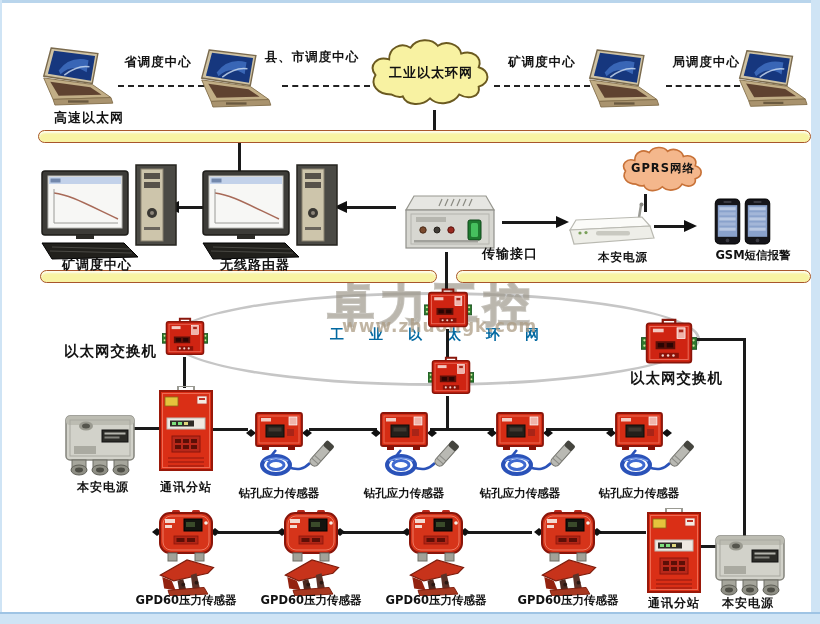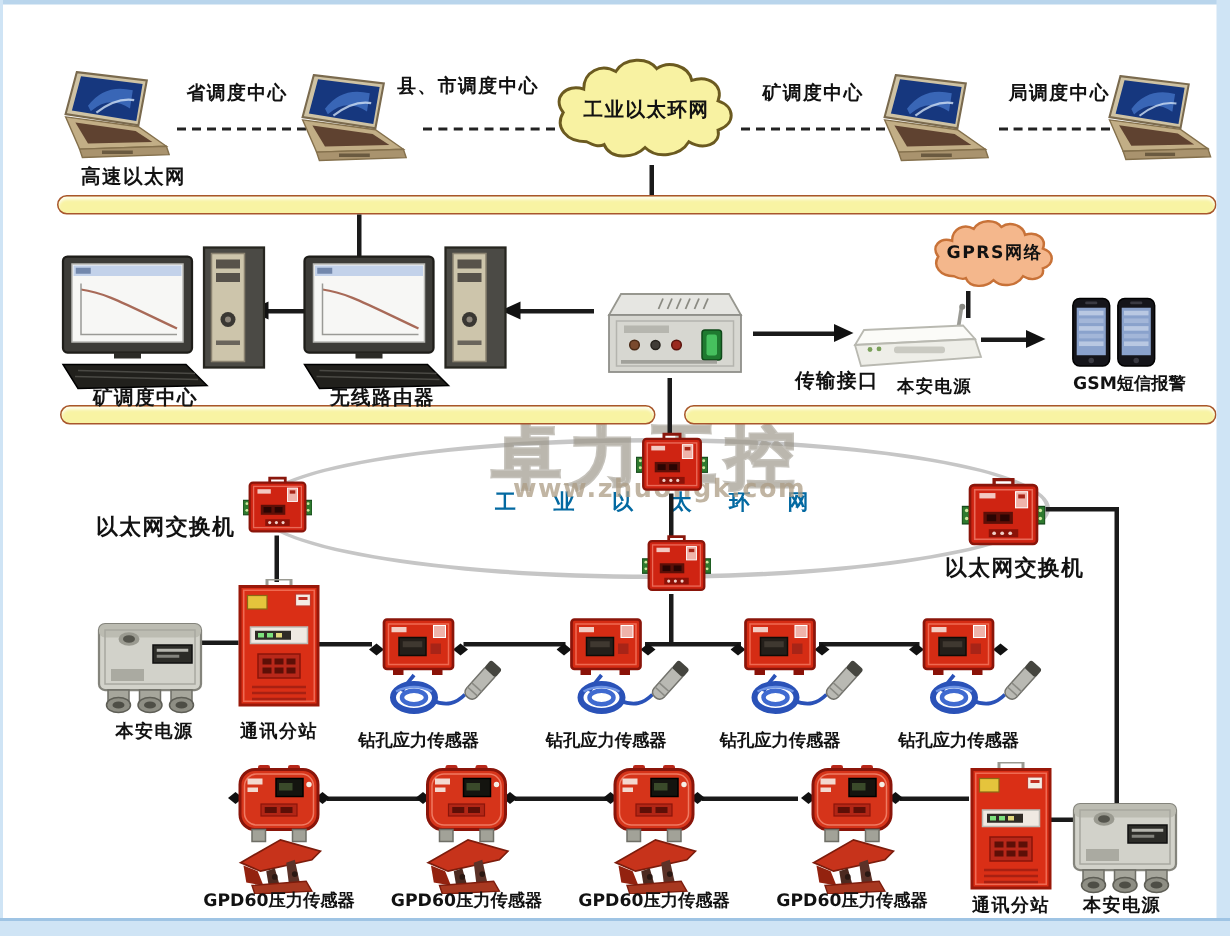--- a/index.html
+++ b/index.html
@@ -393,21 +393,21 @@
     </svg>
 
   <div class="lbl ctr" style="left:120px;top:54px;width:76px;font-size:12.5px;">省调度中心</div>
   <div class="lbl ctr" style="left:258px;top:49px;width:108px;font-size:12.5px;">县、市调度中心</div>
   <div class="lbl ctr" style="left:372px;top:64px;width:118px;font-size:13px;">工业以太环网</div>
   <div class="lbl ctr" style="left:504px;top:54px;width:76px;font-size:12.5px;">矿调度中心</div>
   <div class="lbl ctr" style="left:664px;top:54px;width:76px;font-size:12.5px;text-align:right;">局调度中心</div>
   <div class="lbl" style="left:54px;top:109px;font-size:13px;">高速以太网</div>
   <div class="lbl ctr" style="left:42px;top:256px;width:110px;font-size:13px;">矿调度中心</div>
   <div class="lbl ctr" style="left:200px;top:256px;width:110px;font-size:13px;">无线路由器</div>
-  <div class="lbl" style="left:482px;top:245px;font-size:13px;margin-left:48px;">传输接口</div>
+  <div class="lbl" style="left:482px;top:245px;font-size:13px;">传输接口</div>
   <div class="lbl ctr" style="left:588px;top:250px;width:70px;font-size:11.5px;">本安电源</div>
   <div class="lbl ctr" style="left:620px;top:161px;width:86px;font-size:11.5px;">GPRS网络</div>
   <div class="lbl ctr" style="left:706px;top:248px;width:94px;font-size:11.5px;letter-spacing:0;">GSM短信报警</div>
   <div class="lbl" style="left:64px;top:342px;font-size:14.5px;">以太网交换机</div>
   <div class="lbl" style="left:630px;top:369px;font-size:14.5px;">以太网交换机</div>
   <div class="lbl ctr" style="left:63px;top:479px;width:80px;font-size:12px;">本安电源</div>
   <div class="lbl ctr" style="left:146px;top:479px;width:80px;font-size:12px;">通讯分站</div>
   <div class="lbl ctr" style="left:229px;top:486px;width:100px;font-size:11.5px;letter-spacing:0;">钻孔应力传感器</div>
   <div class="lbl ctr" style="left:354px;top:486px;width:100px;font-size:11.5px;letter-spacing:0;">钻孔应力传感器</div>
   <div class="lbl ctr" style="left:470px;top:486px;width:100px;font-size:11.5px;letter-spacing:0;">钻孔应力传感器</div>

